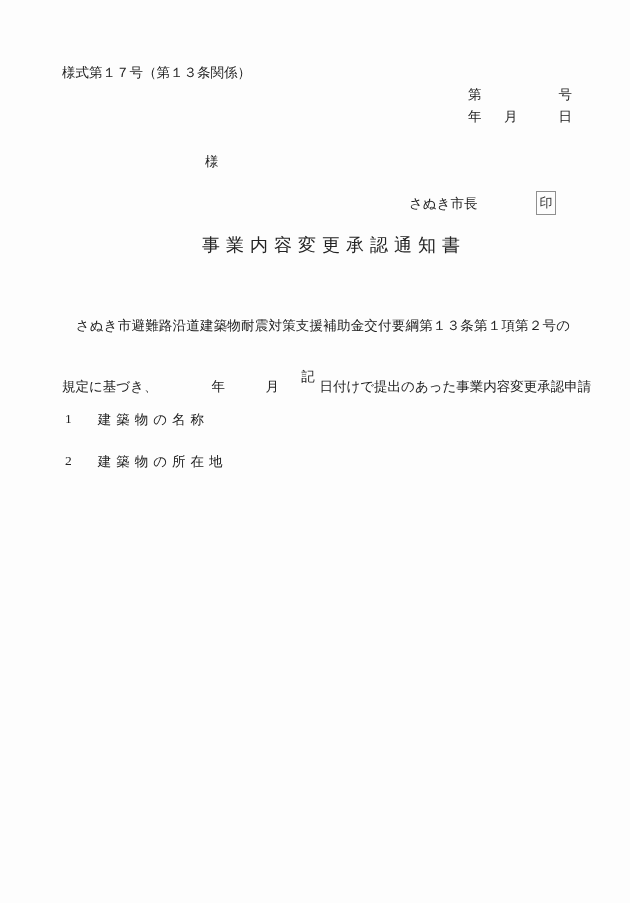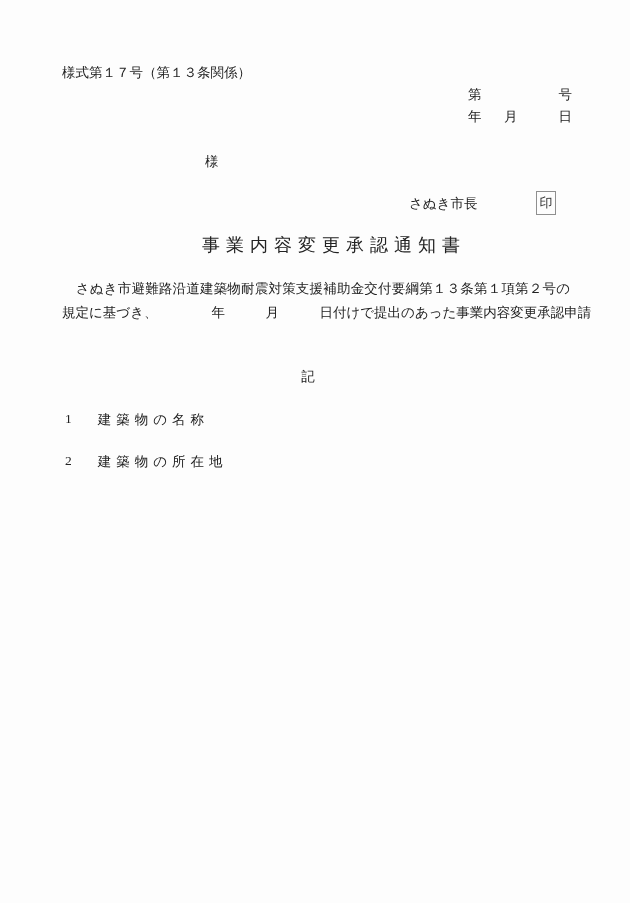--- a/index.html
+++ b/index.html
@@ -59,20 +59,21 @@
 
   .body-paragraph {
     left: 62px; top: 277px; width: 508px;
   }
   .body-line {
     height: 24px;
     line-height: 24px;
     white-space: nowrap;
     text-align: justify;
     text-align-last: justify;
+    margin-top: 37px;
     -moz-text-align-last: justify;
   }
 
   .list-heading {
     left: 0; top: 368px; width: 616px;
     text-align: center;
   }
 
   .list-item { left: 65px; display: flex; }
   .list-item-1 { top: 411px; }

